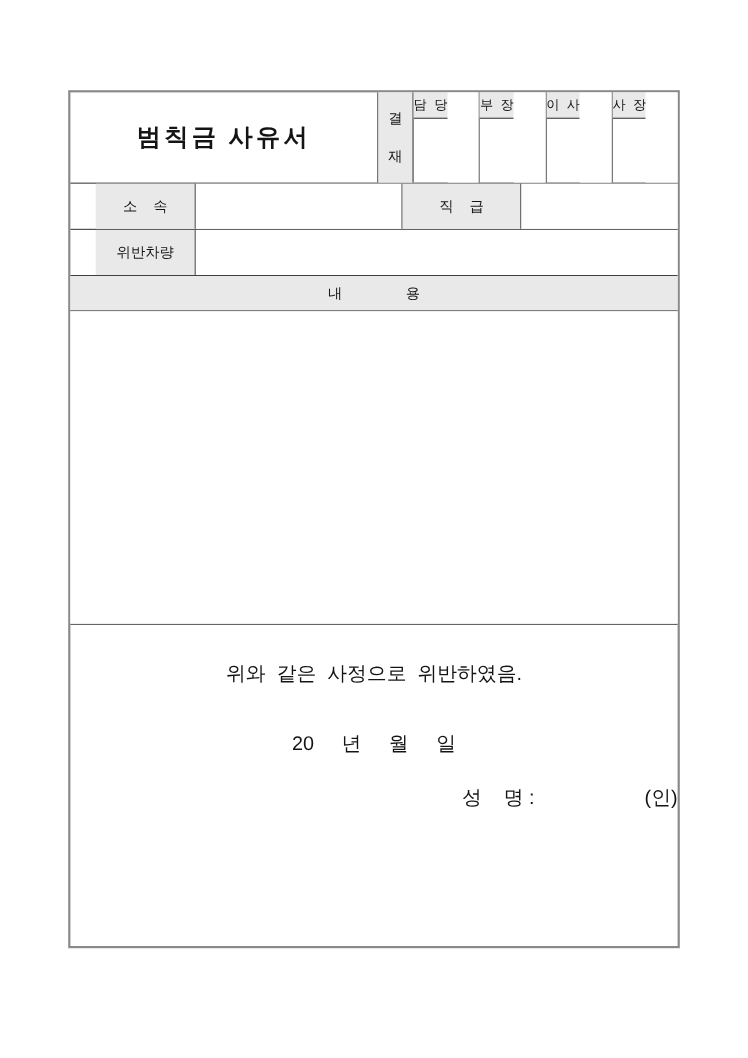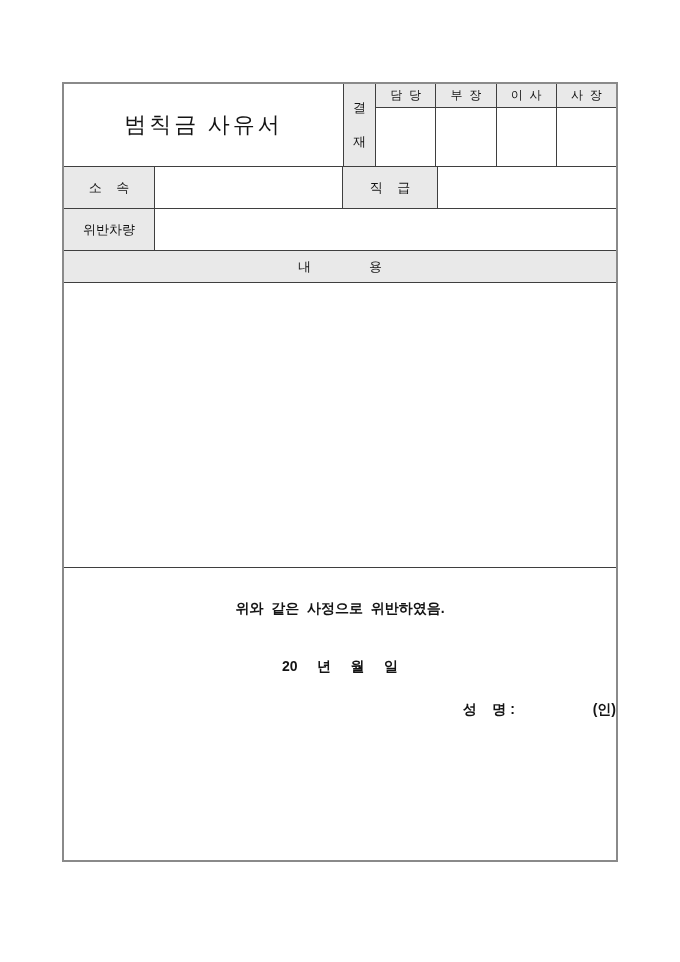--- a/index.html
+++ b/index.html
@@ -24,56 +24,55 @@
   .cell { border-right: 1px solid #3f3f3f; }
   .cell.end { border-right: none; }
   .gray { background: #e9e9e9; }
   .center { display: flex; align-items: center; justify-content: center; }
   .pre { white-space: pre; }
 
   
   .row-head { height: 83px; }
   .title-cell { width: 280px; }
   .title-text {
-    font-size: 22px; font-weight: normal; letter-spacing: 3px;
+    font-size: 22px; font-weight: bold; letter-spacing: 3px;
     font-family: "Liberation Serif", "DejaVu Serif", serif;
   }
   .stamp-cell {
     width: 32px;
     display: flex; flex-direction: column;
     align-items: center; justify-content: center;
     gap: 16px; font-size: 13px;
   }
   .approval { flex: 1; display: flex; }
-  .approval-col { flex: 1; display: flex; flex-direction: column; border-right: 1px solid #3f3f3f; }
+  .approval-col { flex: 1; display: flex; border-right: 1px solid #3f3f3f; }
   .approval-col.end { border-right: none; text-align: right; }
   .approval-header {
     height: 24px; border-bottom: 1px solid #3f3f3f;
     font-size: 12px;
   }
   .approval-sign { flex: 1; background: #ffffff; }
 
   
-  .row-field { height: 42px; }
+  .row-field { height: 42px; padding-left: 23px; }
   .label-cell { font-size: 13px; }
   .w-label1 { width: 91px; }
   .w-value1 { width: 188px; }
-  .w-label2 { width: 95px; }
+  .w-label2 { width: 108px; }
   .value-cell { background: #ffffff; }
   .flex1 { flex: 1; }
 
   
   .row-content-header { height: 32px; font-size: 13px; justify-content: center; }
   .row-content-area { height: 285px; }
 
   
   .footer {
     display: flex; flex-direction: column;
-    font-size: 14px;
-    font-weight: bold;
+    font-size: 18px;
   }
   .statement { margin-top: 32px; text-align: center; }
   .date-line { margin-top: 40px; text-align: center; }
   .signature-line { margin-top: 25px; margin-left: 336px; text-align: right; }
 </style>
 </head>
 <body>
 
 <div class="form">
 

